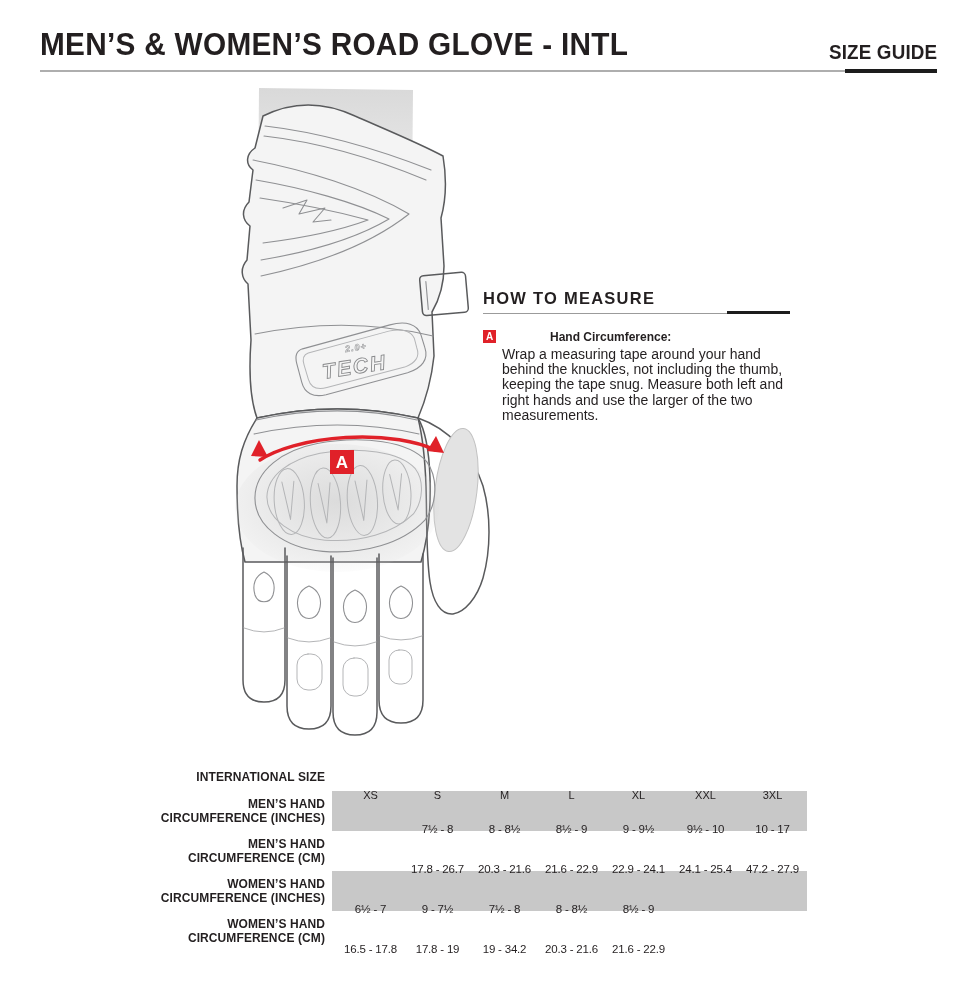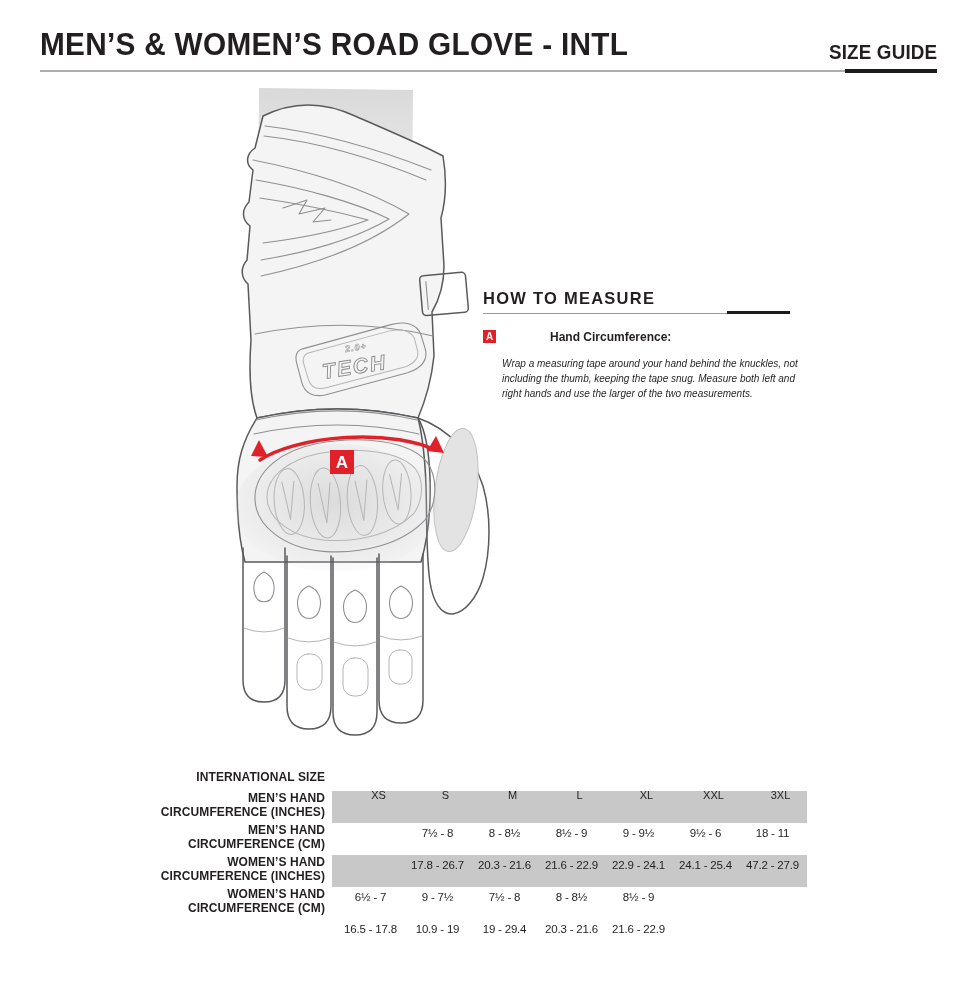--- a/index.html
+++ b/index.html
@@ -28,27 +28,27 @@
     letter-spacing:1.3px;transform:scaleX(.97);transform-origin:left top;
   }
   .htm-rule-gray{position:absolute;left:483px;top:313px;width:307px;height:1px;background:#9b9b9b;}
   .htm-rule-black{position:absolute;left:727px;top:311px;width:63px;height:3px;background:#1c1c1c;}
   .htm-marker{
     position:absolute;left:483px;top:330px;width:13px;height:13px;background:#e02129;
     color:#fff;font-size:10px;font-weight:bold;text-align:center;line-height:13px;
   }
   .htm-item-title{position:absolute;left:502px;top:330px;font-size:12px;font-weight:bold;padding-left:48px;}
   .htm-item-body{
-    position:absolute;left:502px;top:356px;width:302px;font-size:10px;line-height:15.2px;font-style:italic;
+    position:absolute;left:502px;top:347px;width:302px;font-size:14px;line-height:15.2px;
   }
 
   
   .size-table{position:absolute;left:0;top:763px;width:979px;}
-  .thead-row{display:flex;align-items:center;height:28px;position:relative;gap:8px;}
-  .trow{display:flex;align-items:flex-start;height:32px;position:relative;}
+  .thead-row{display:flex;align-items:center;height:28px;position:relative;}
+  .trow{display:flex;align-items:center;height:40px;position:relative;}
   .rlabel{
     width:325px;flex:0 0 325px;text-align:right;font-weight:bold;font-size:12px;
     line-height:14px;position:relative;z-index:1;letter-spacing:.1px;
   }
   .cell{
     width:67px;flex:0 0 67px;text-align:center;font-size:11.5px;
     position:relative;z-index:1;letter-spacing:-.2px;margin-top:36px;
   }
   .cell:first-of-type, .cell.first{margin-left:12px;}
   .cell.head{font-size:11px;letter-spacing:0;}
@@ -202,22 +202,22 @@
   </div>
   <div id="table-rows">
       <div class="trow">
         <div class="band"></div>
         <div class="rlabel"><span>MEN’S HAND</span><br><span>CIRCUMFERENCE (INCHES)</span></div>
         <div class="cell first"></div>
         <div class="cell">7½ - 8</div>
         <div class="cell">8 - 8½</div>
         <div class="cell">8½ - 9</div>
         <div class="cell">9 - 9½</div>
-        <div class="cell">9½ - 6</div>
-        <div class="cell">18 - 11</div>
+        <div class="cell">9½ - 10</div>
+        <div class="cell">10 - 17</div>
       </div>
       <div class="trow">
         <div class="rlabel"><span>MEN’S HAND</span><br><span>CIRCUMFERENCE (CM)</span></div>
         <div class="cell first"></div>
         <div class="cell">17.8 - 26.7</div>
         <div class="cell">20.3 - 21.6</div>
         <div class="cell">21.6 - 22.9</div>
         <div class="cell">22.9 - 24.1</div>
         <div class="cell">24.1 - 25.4</div>
         <div class="cell">47.2 - 27.9</div>
@@ -229,21 +229,21 @@
         <div class="cell">9 - 7½</div>
         <div class="cell">7½ - 8</div>
         <div class="cell">8 - 8½</div>
         <div class="cell">8½ - 9</div>
         <div class="cell"></div>
         <div class="cell"></div>
       </div>
       <div class="trow">
         <div class="rlabel"><span>WOMEN’S HAND</span><br><span>CIRCUMFERENCE (CM)</span></div>
         <div class="cell first">16.5 - 17.8</div>
-        <div class="cell">10.9 - 19</div>
-        <div class="cell">19 - 29.4</div>
+        <div class="cell">17.8 - 19</div>
+        <div class="cell">19 - 34.2</div>
         <div class="cell">20.3 - 21.6</div>
         <div class="cell">21.6 - 22.9</div>
         <div class="cell"></div>
         <div class="cell"></div>
       </div>
     </div>
 </div>
 
 </body></html>

